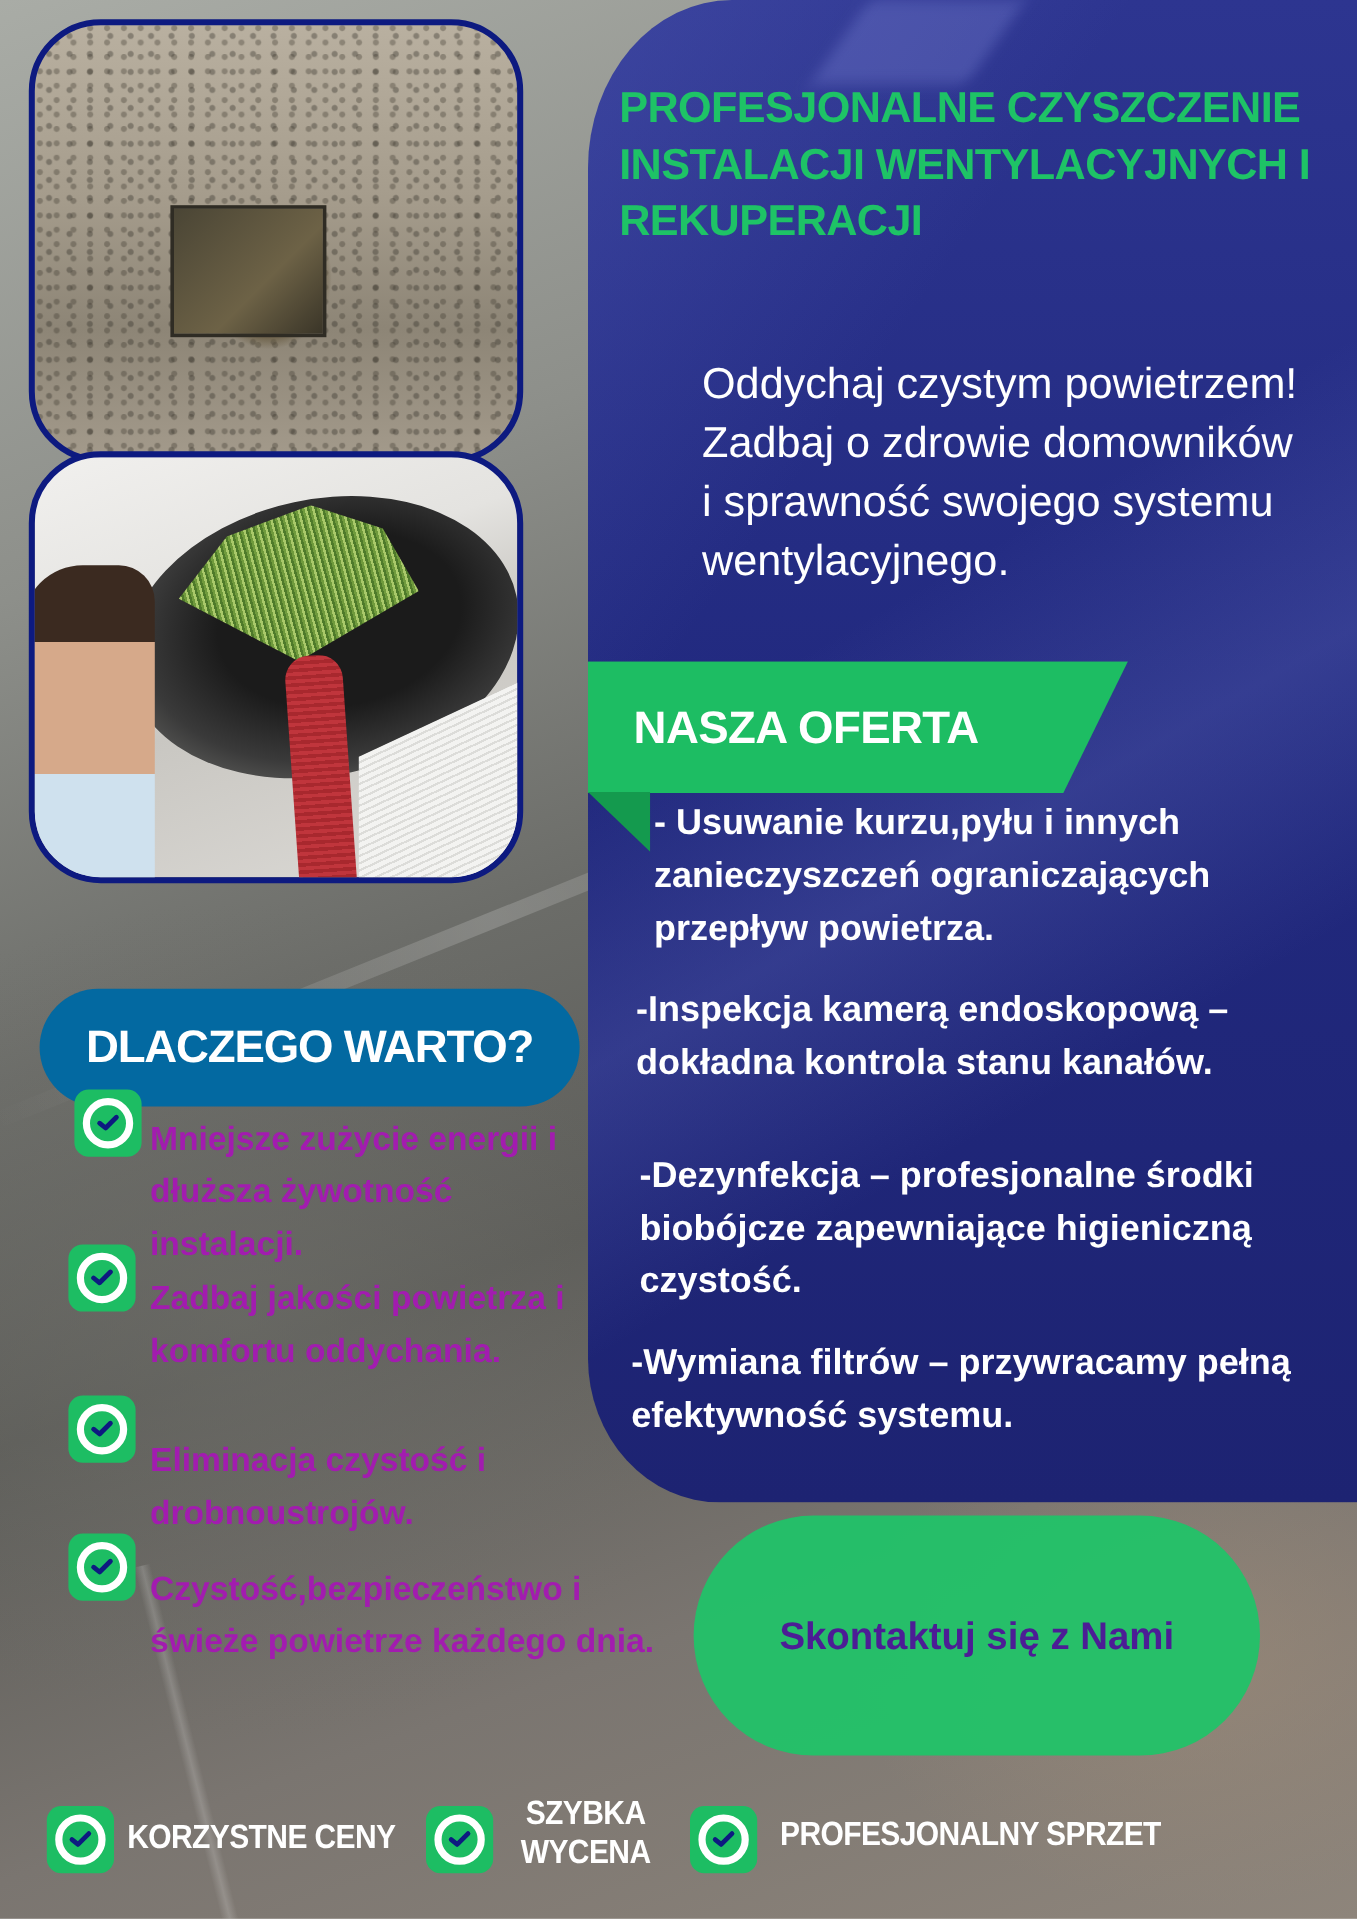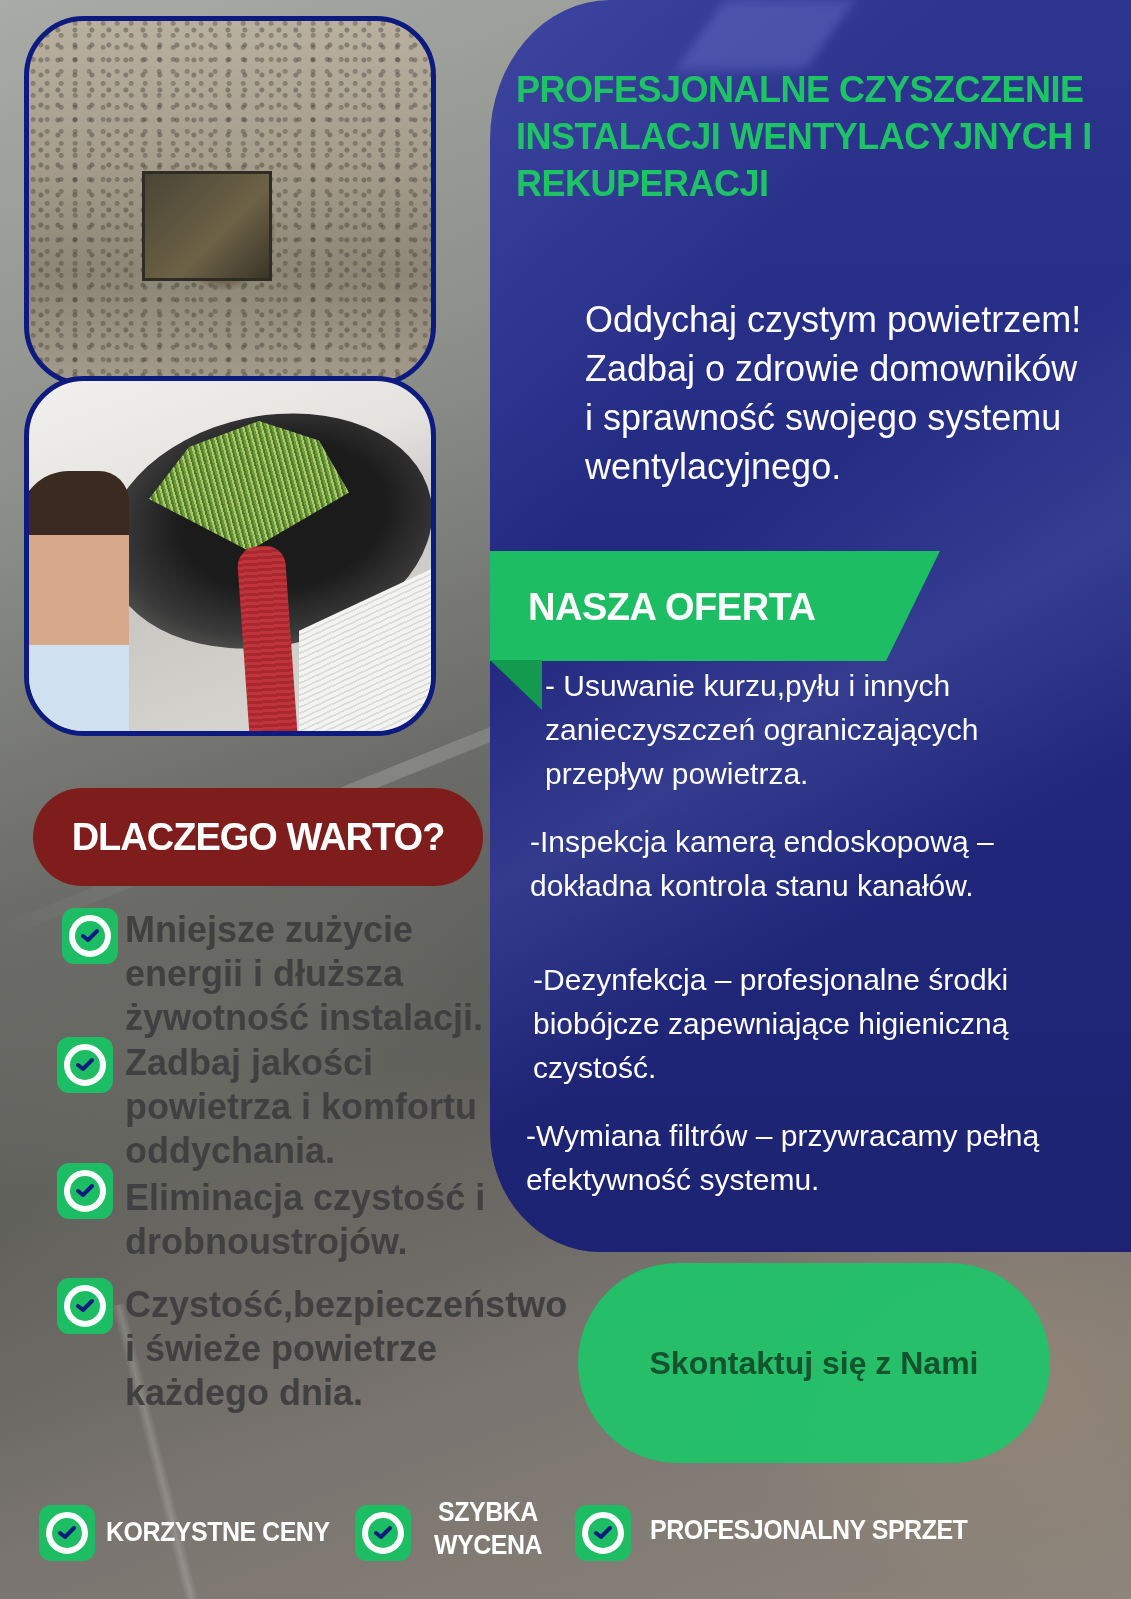--- a/index.html
+++ b/index.html
@@ -49,21 +49,21 @@
   .offer-fold {
     position: absolute; left: 490px; top: 660px; width: 52px; height: 50px;
     background: #149a4e;
     clip-path: polygon(0 0, 100% 0, 100% 100%);
   }
   .offer-title {
     position: absolute; left: 528px; top: 586px;
     color: #ffffff; font-weight: 700; font-size: 38px; letter-spacing: -0.5px;
   }
   .offer-item {
-    position: absolute; color: #ffffff; font-weight: 400; font-size: 30px; line-height: 44px;
+    position: absolute; color: #ffffff; font-weight: 700; font-size: 30px; line-height: 44px;
   }
   
   .photo {
     position: absolute; border: 5px solid #0d1a80; overflow: hidden;
     border-radius: 60px;
   }
   .photo-dust {
     left: 24px; top: 16px; width: 412px; height: 370px;
     background:
       radial-gradient(ellipse 70px 80px at 195px 210px, #3e3a2c 20%, #6a5e45 60%, transparent 75%),
@@ -100,46 +100,46 @@
     background: linear-gradient(180deg, #3b2a20 0 22%, #d6a98a 22% 60%, #cfe1ee 60%);
     border-radius: 50px 30px 0 0;
   }
   .photo-brush .panel {
     position: absolute; left: 270px; top: 210px; width: 170px; height: 160px;
     background: repeating-linear-gradient(0deg, #f3f3f1 0 4px, #dcdcd9 4px 6px);
     transform: skewY(-25deg);
   }
   
   .why-pill {
-    position: absolute; left: 33px; top: 788px; width: 450px; height: 98px;
-    background: #7f1d1d; border-radius: 49px;
+    position: absolute; left: 33px; top: 824px; width: 450px; height: 98px;
+    background: #0369a1; border-radius: 49px;
   }
   .why-title {
     position: absolute; left: 0; top: 0; width: 100%; height: 100%;
     display: flex; align-items: center; justify-content: center;
     color: #ffffff; font-weight: 700; font-size: 38px; letter-spacing: -1px;
   }
   .check {
     position: absolute; width: 56px; height: 56px; background: #1dbd63; border-radius: 12px;
     display: flex; align-items: center; justify-content: center;
   }
   .check .ring {
     width: 42px; height: 42px; border-radius: 50%; border: 6px solid #ffffff; background: #1dbd63;
     display: flex; align-items: center; justify-content: center;
   }
   .check svg { width: 20px; height: 16px; }
   .benefit {
-    position: absolute; color: #404040; font-weight: 700; font-size: 36px; line-height: 44px;
+    position: absolute; color: #a21caf; font-weight: 700; font-size: 28px; line-height: 44px; margin-top: 19px;
   }
   
   .contact-pill {
     position: absolute; left: 578px; top: 1263px; width: 472px; height: 200px;
     background: rgba(31,196,104,0.93); border-radius: 100px;
     display: flex; flex-direction: column; align-items: center; justify-content: center;
-    color: #14532d; font-weight: 700; font-size: 32px; line-height: 44px;
+    color: #4c1d95; font-weight: 700; font-size: 32px; line-height: 44px;
   }
   
   .badge-label {
     position: absolute; color: #ffffff; font-weight: 700; font-size: 25px;
     letter-spacing: -0.5px; line-height: 29px; text-align: center;
     transform: scaleY(1.12); transform-origin: left center;
   }
 </style>
 </head>
 <body>

